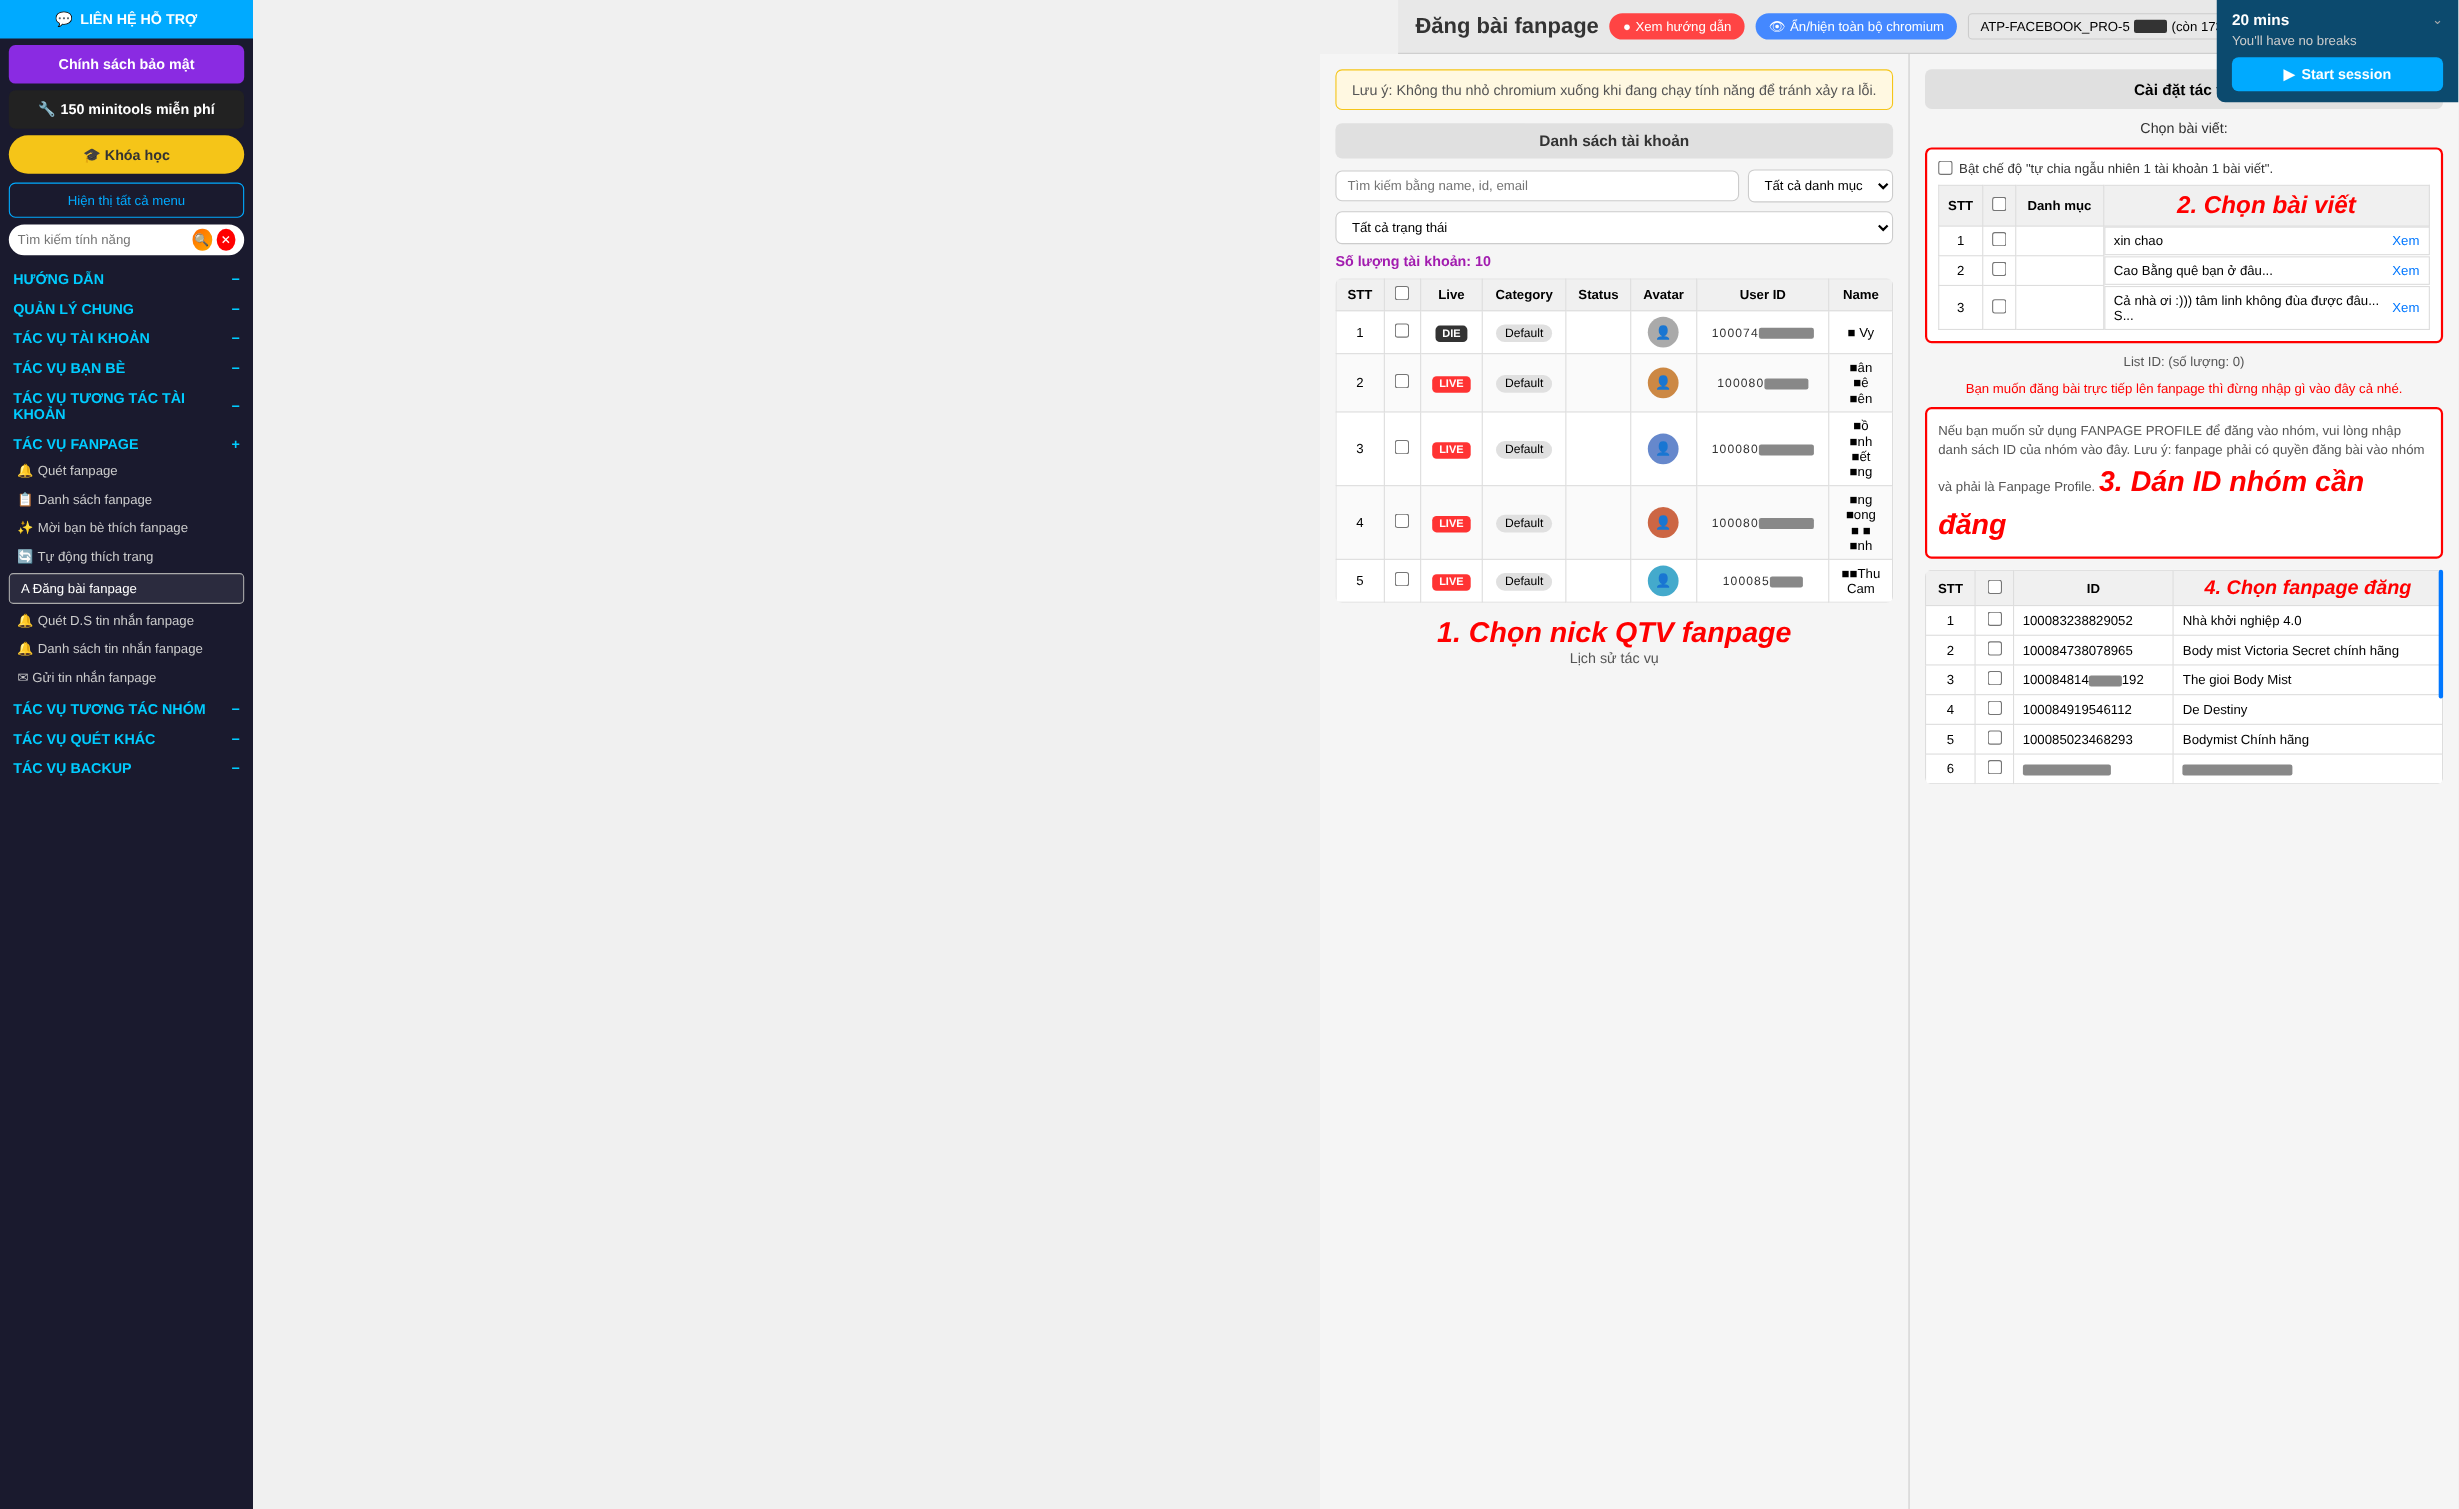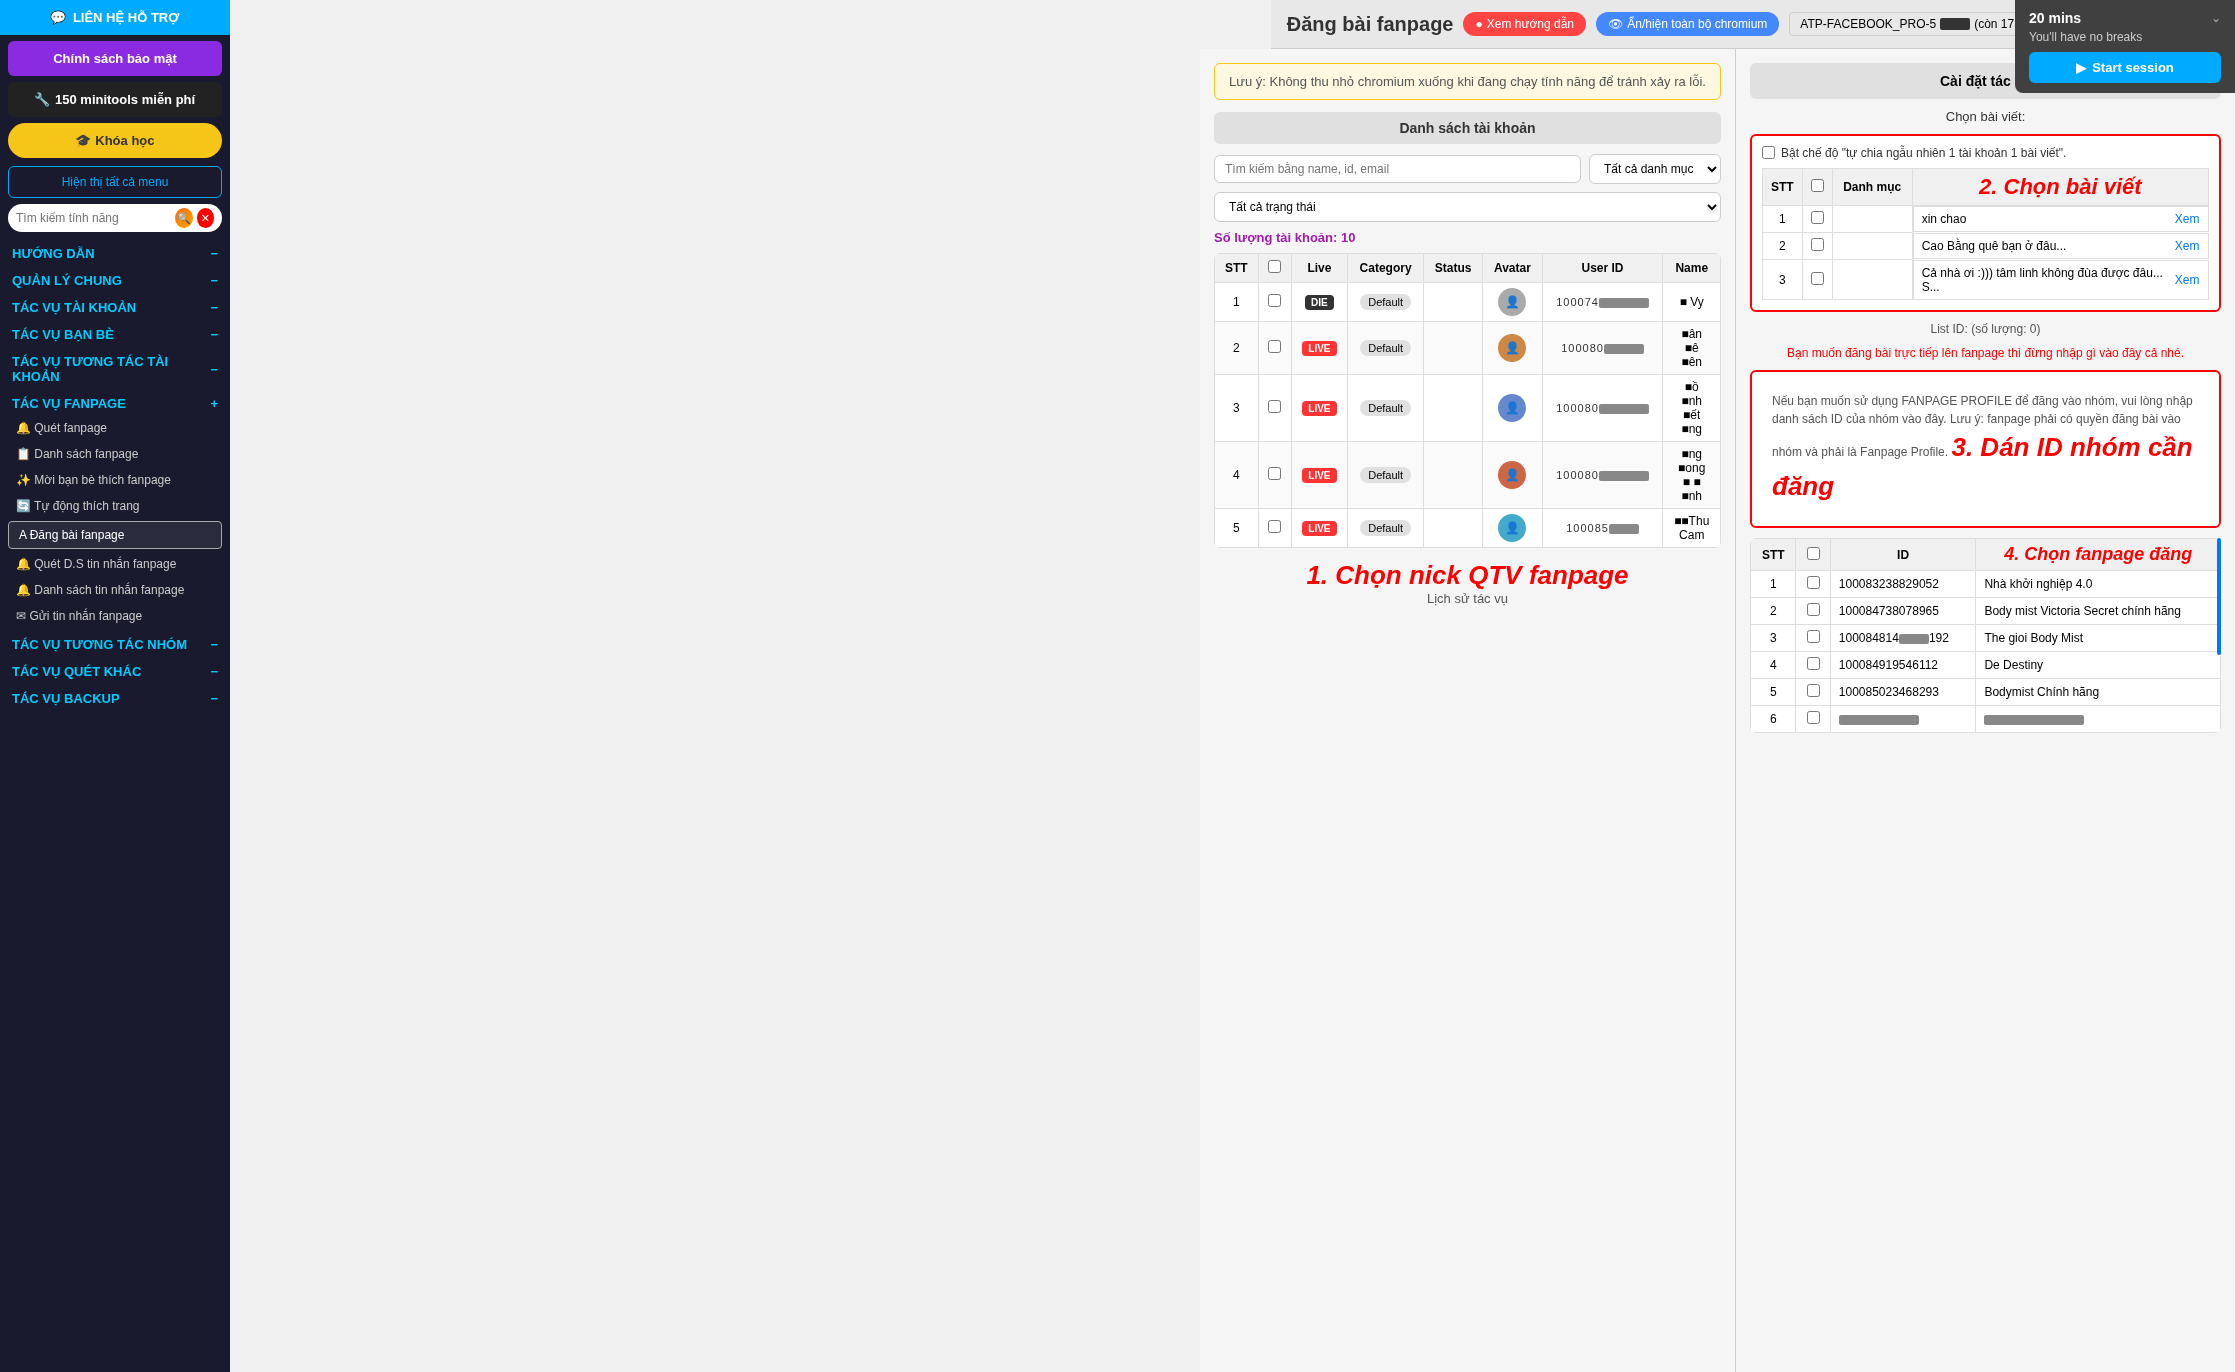--- a/index.html
+++ b/index.html
@@ -205,21 +205,21 @@
       background: #aaa;
       border-radius: 50%;
       display: flex; align-items: center; justify-content: center;
       font-size: 14px;
     }
 
     
     .session-popup {
       position: fixed;
       top: 0; right: 0;
-      background: #404040;
+      background: #0c4a6e;
       color: white;
       padding: 10px 14px;
       border-radius: 0 0 0 8px;
       z-index: 100;
       min-width: 220px;
     }
     .session-popup-top {
       display: flex;
       justify-content: space-between;
       align-items: center;
@@ -497,21 +497,21 @@
       color: #555;
     }
     .warning-text {
       color: red;
       font-size: 12px;
       text-align: center;
     }
     .textarea-box {
       border: 2px solid red;
       border-radius: 6px;
-      padding: 20px;
+      padding: 10px;
       background: white;
       min-height: 80px;
       font-size: 12px;
       color: #555;
       line-height: 1.5;
     }
     .step3-label {
       font-size: 26px;
       font-weight: bold;
       color: red;

